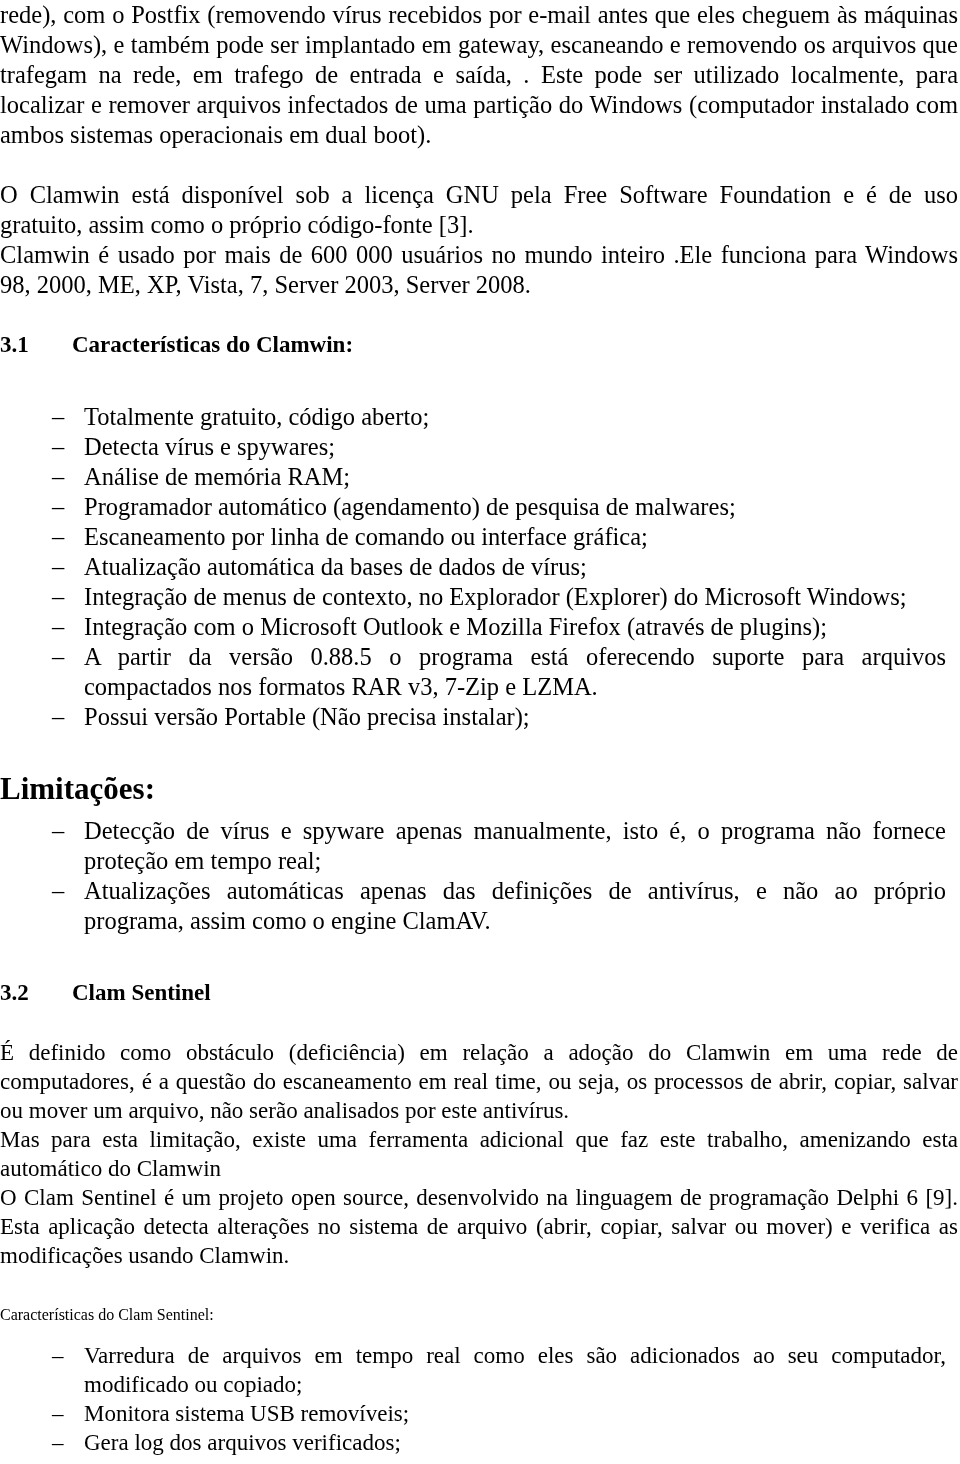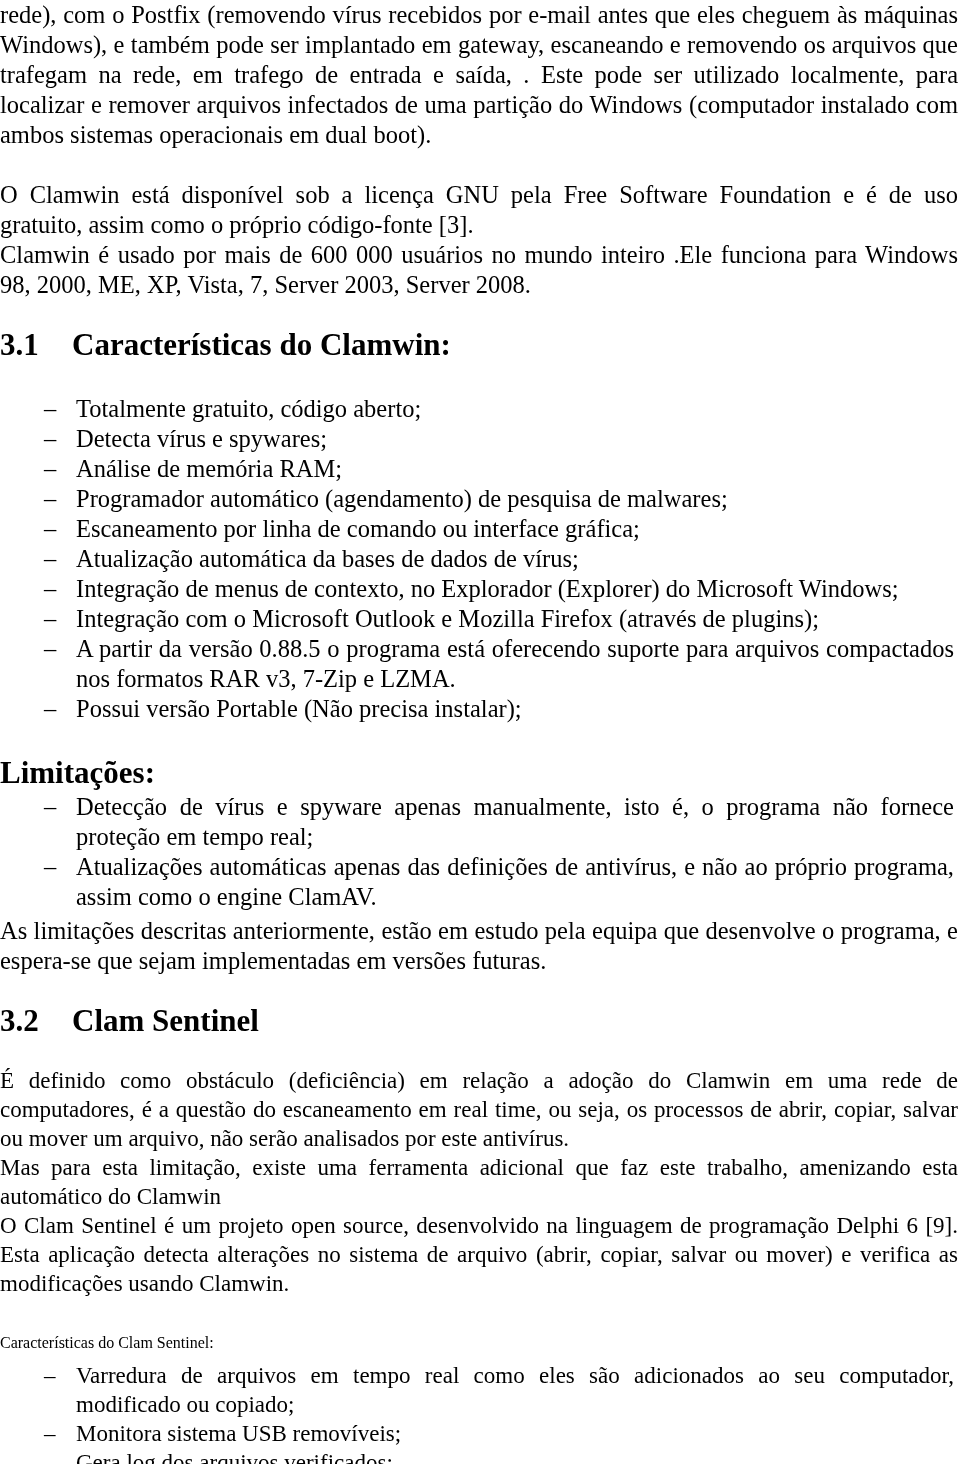--- a/index.html
+++ b/index.html
@@ -31,21 +31,21 @@
     text-align: justify;
     text-justify: inter-word;
     margin: 0;
     hyphens: none;
   }
 
   .spacer-line { height: 30px; }
 
   
   .heading-num {
-    font-size: 31px;
+    font-size: 23px;
     line-height: 30px;
     font-weight: bold;
     display: flex;
     margin: 0;
   }
   .heading-num .num {
     width: 72px;
     flex: 0 0 72px;
   }
   .heading-num .txt {
@@ -62,21 +62,21 @@
   .subhead-plain {
     font-size: 16px;
     line-height: 29px;
     font-weight: normal;
     margin: 0;
   }
 
   
   ul.dash-list {
     list-style: none;
-    margin: 4px;
+    margin: 12px;
     padding: 0;
   }
   ul.dash-list > li {
     position: relative;
     padding-left: 72px;
     font-size: 24.5px;
     line-height: 30px;
     text-align: justify;
     text-justify: inter-word;
   }
@@ -149,21 +149,20 @@
 
   <div class="spacer-line"></div>
 
   <p class="subhead-bold">Limitações:</p>
 
   <ul class="dash-list">
     <li>Detecção de vírus e spyware apenas manualmente, isto é, o programa não fornece proteção em tempo real;</li>
     <li>Atualizações automáticas apenas das definições de antivírus, e não ao próprio programa, assim como o engine ClamAV.</li>
   </ul>
 
-  <p class="para">As limitações descritas anteriormente, estão em estudo pela equipa que desenvolve o programa, e espera-se que sejam implementadas em versões futuras.</p>
 
   <div class="spacer-line"></div>
 
   <div class="heading-num">
     <span class="num">3.2</span>
     <span class="txt">Clam Sentinel</span>
   </div>
 
   <div class="spacer-line"></div>
 

